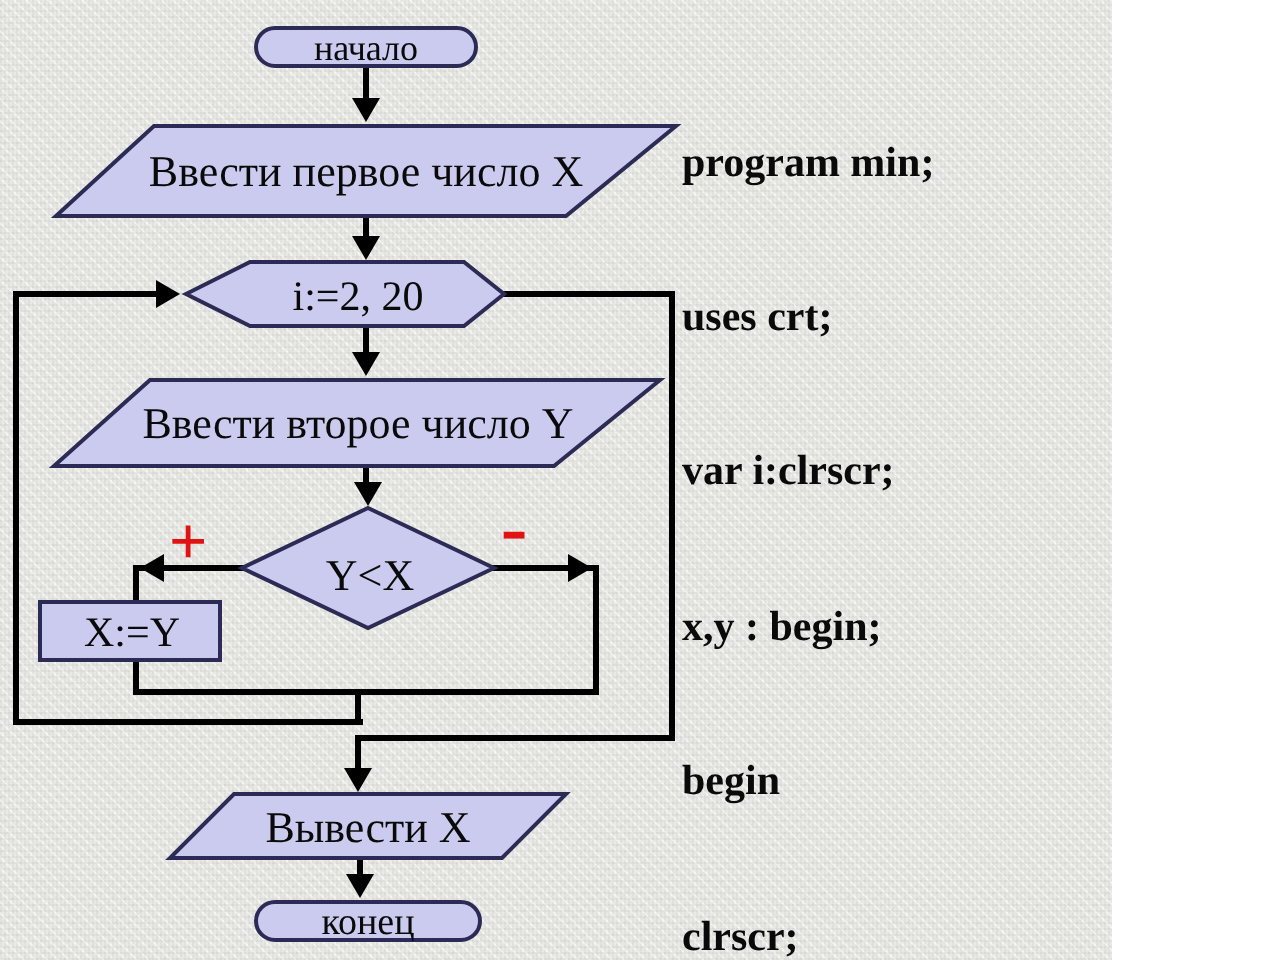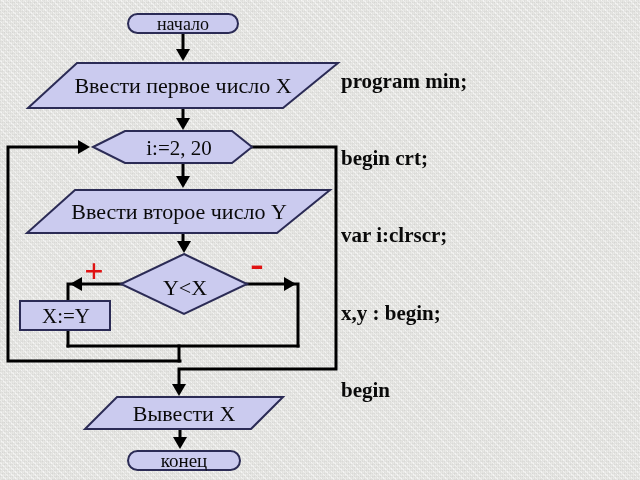--- a/index.html
+++ b/index.html
@@ -2,21 +2,21 @@
 <html><head>
 <meta charset="utf-8">
 <style>
   html, body {
     margin: 0;
     padding: 0;
     background: #ffffff;
   }
   .slide {
     position: relative;
-    width: 640px;
+    width: 556px;
     height: 480px;
     overflow: hidden;
     background-color: #e9e9e6;
     background-image:
       repeating-linear-gradient(0deg,   rgba(120,120,118,0.07) 0 1px, rgba(255,255,255,0) 1px 3px),
       repeating-linear-gradient(90deg,  rgba(130,130,128,0.07) 0 1px, rgba(255,255,255,0) 1px 2px),
       repeating-linear-gradient(45deg,  rgba(255,255,255,0.55) 0 1px, rgba(255,255,255,0) 1px 4px),
       repeating-linear-gradient(-45deg, rgba(150,150,148,0.05) 0 1px, rgba(255,255,255,0) 1px 5px);
     font-family: "Liberation Serif", serif;
   }
@@ -129,24 +129,25 @@
       <polygon class="shape" points="117,397 283,397 251,429 85,429"></polygon>
       <text class="node-label" x="184" y="421" font-size="22">Вывести X</text>
 
       <rect class="shape" x="128" y="451" width="112" height="19" rx="9.5" ry="9.5"></rect>
       <text class="node-label" x="184" y="467" font-size="19">конец</text>
     </g>
   </svg>
 
   <div class="code-block">
     <div>program min;</div>
-    <div>begin crt;</div>
+    <div>uses crt;</div>
     <div>var i:clrscr;</div>
     <div>x,y : begin;</div>
     <div>begin</div>
+    <div>clrscr;</div>
     
     
     
     
     
     
     
     
     
     

